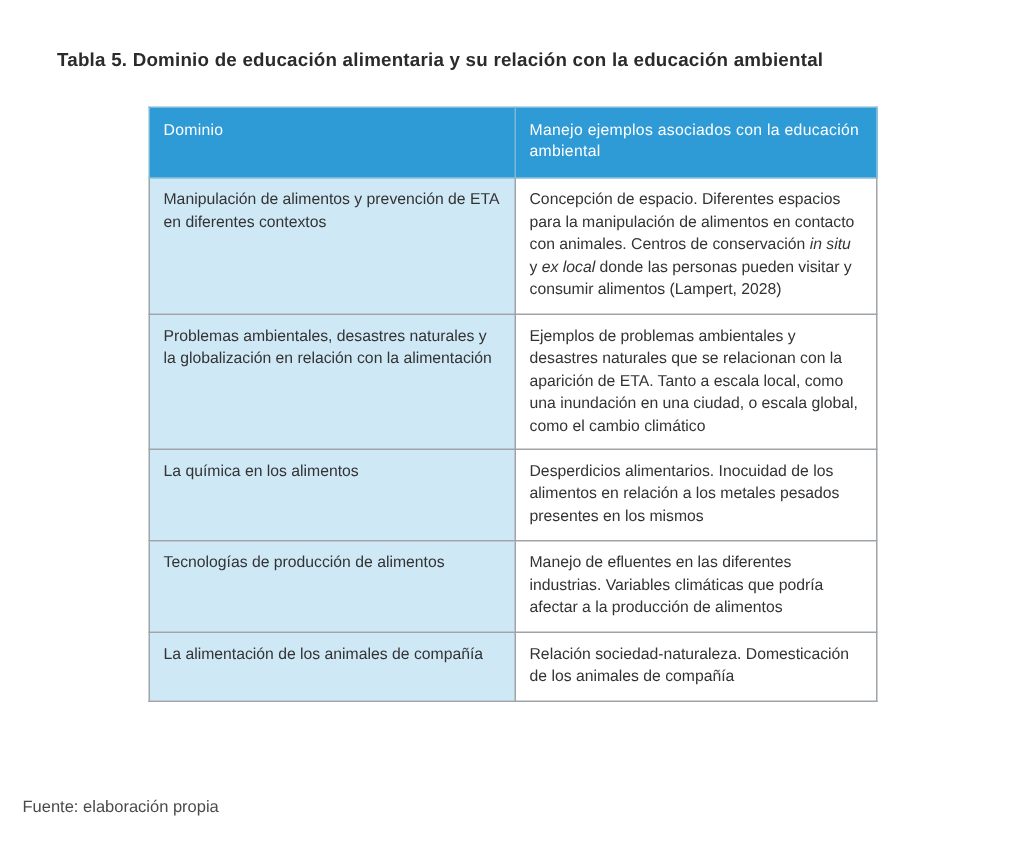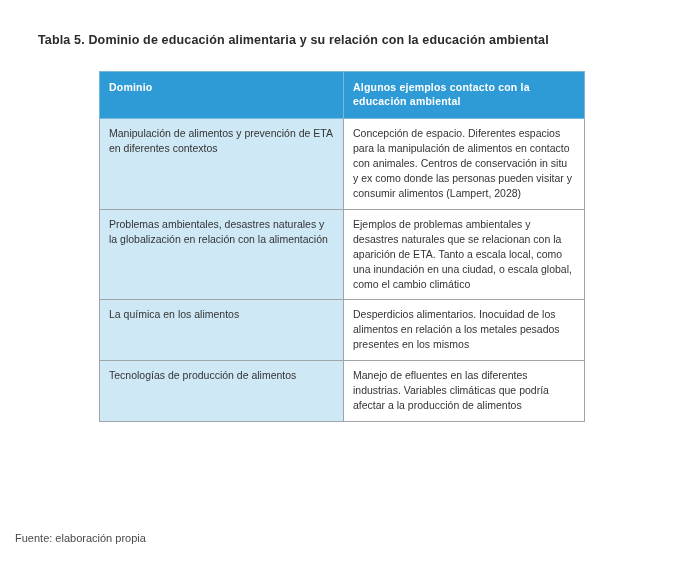--- a/index.html
+++ b/index.html
@@ -41,21 +41,21 @@
     border-collapse: collapse;
     width: 485px;
     table-layout: fixed;
   }
   table.t5 col.c1 { width: 244px; }
   table.t5 col.c2 { width: 241px; }
   table.t5 th {
     background: #2e9bd6;
     color: #ffffff;
     font-size: 10.5px;
-    font-weight: bold;
+    font-weight: normal;
     text-align: left;
     vertical-align: top;
     padding: 8px 9px 10px 9px;
     border: 1px solid #7ab8d8;
     line-height: 1.35;
     letter-spacing: 0.2px;
   }
   table.t5 td {
     font-size: 10.5px;
     vertical-align: top;
@@ -71,57 +71,61 @@
   table.t5 td.right {
     background: #ffffff;
   }
   .source {
     position: absolute;
     left: 15px;
     top: 532px;
     font-size: 11px;
     color: #4a4a4a;
   }
-  .ital { }
+  .ital { font-style: italic; }
 </style>
 </head>
 <body>
 
 <div class="page">
 
   <div class="caption">Tabla 5. Dominio de educación alimentaria y su relación con la educación ambiental</div>
 
   <div class="table-wrap">
     <table class="t5">
       <colgroup>
           <col class="c1">
           <col class="c2">
         </colgroup>
       <thead>
         <tr>
           <th>Dominio</th>
-          <th>Algunos ejemplos contacto con la educación ambiental</th>
+          <th>Manejo ejemplos asociados con la educación ambiental</th>
         </tr>
       </thead>
       <tbody>
         <tr>
           <td class="left">Manipulación de alimentos y prevención de ETA en diferentes contextos</td>
-          <td class="right"><span>Concepción de espacio. Diferentes espacios para la manipulación de alimentos en contacto con animales. Centros de conservación </span><span class="ital">in situ</span><span> y </span><span class="ital">ex como</span><span> donde las personas pueden visitar y consumir alimentos (Lampert, 2028)</span></td>
+          <td class="right"><span>Concepción de espacio. Diferentes espacios para la manipulación de alimentos en contacto con animales. Centros de conservación </span><span class="ital">in situ</span><span> y </span><span class="ital">ex local</span><span> donde las personas pueden visitar y consumir alimentos (Lampert, 2028)</span></td>
         </tr>
         <tr>
           <td class="left">Problemas ambientales, desastres naturales y la globalización en relación con la alimentación</td>
           <td class="right">Ejemplos de problemas ambientales y desastres naturales que se relacionan con la aparición de ETA. Tanto a escala local, como una inundación en una ciudad, o escala global, como el cambio climático</td>
         </tr>
         <tr>
           <td class="left">La química en los alimentos</td>
           <td class="right">Desperdicios alimentarios. Inocuidad de los alimentos en relación a los metales pesados presentes en los mismos</td>
         </tr>
         <tr>
           <td class="left">Tecnologías de producción de alimentos</td>
           <td class="right">Manejo de efluentes en las diferentes industrias. Variables climáticas que podría afectar a la producción de alimentos</td>
         </tr>
+        <tr>
+          <td class="left">La alimentación de los animales de compañía</td>
+          <td class="right">Relación sociedad-naturaleza. Domesticación de los animales de compañía</td>
+        </tr>
       </tbody>
     </table>
   </div>
 
   <div class="source">Fuente: elaboración propia</div>
 
 </div>
 
 </body></html>

